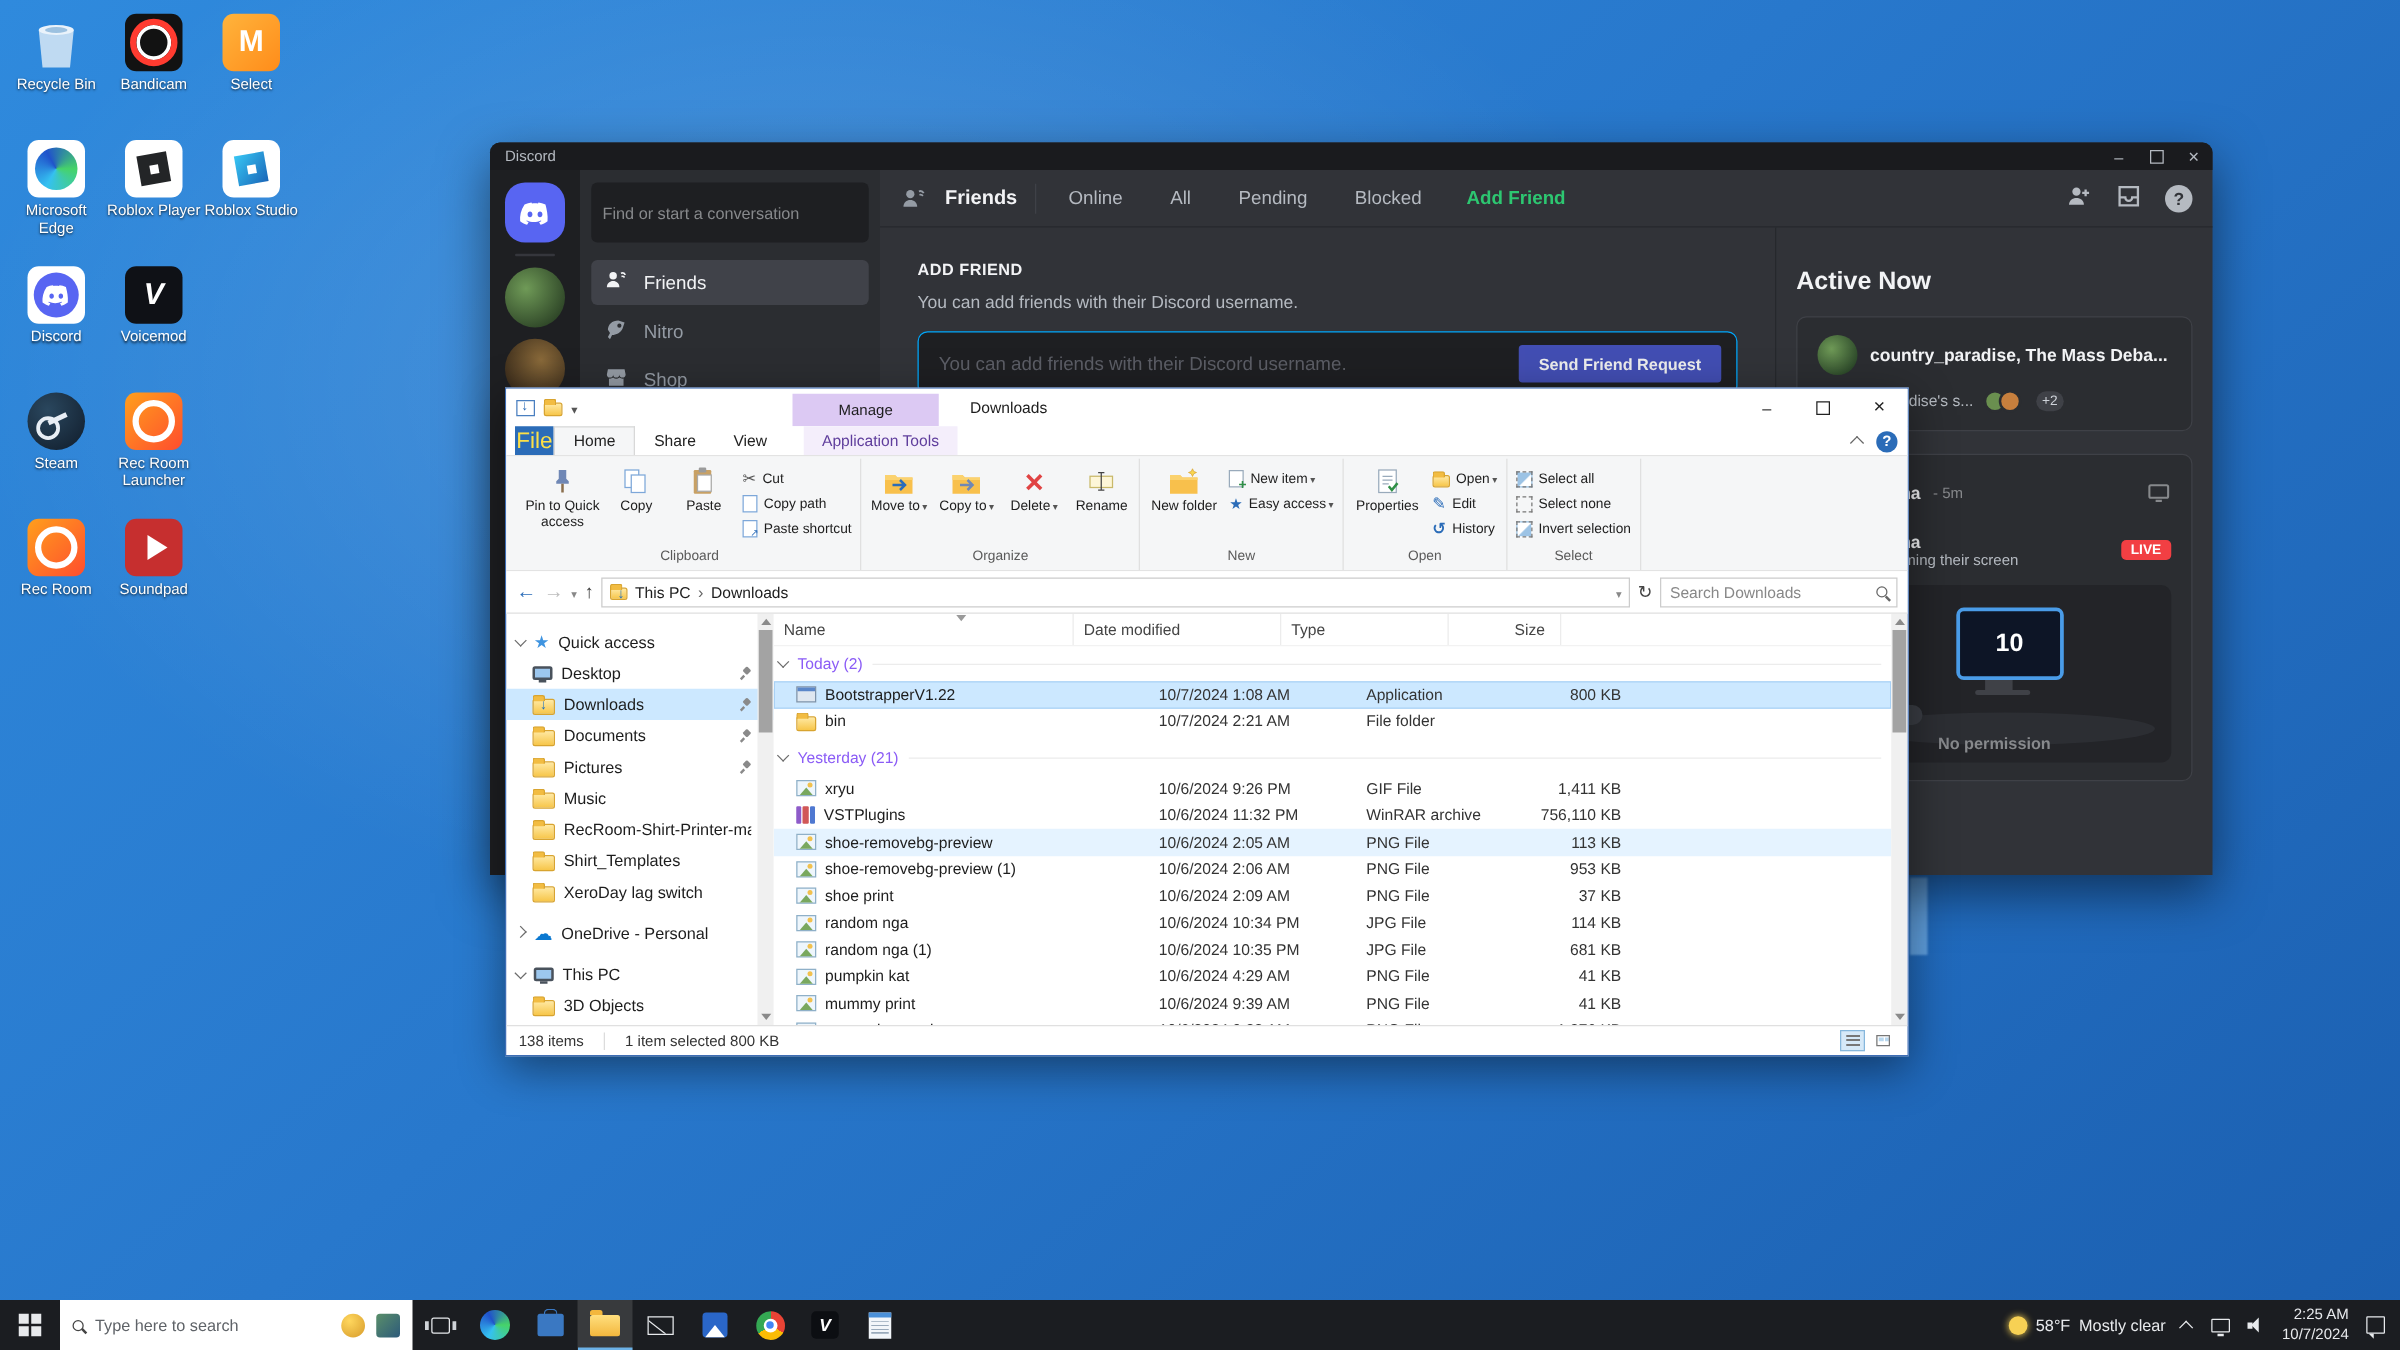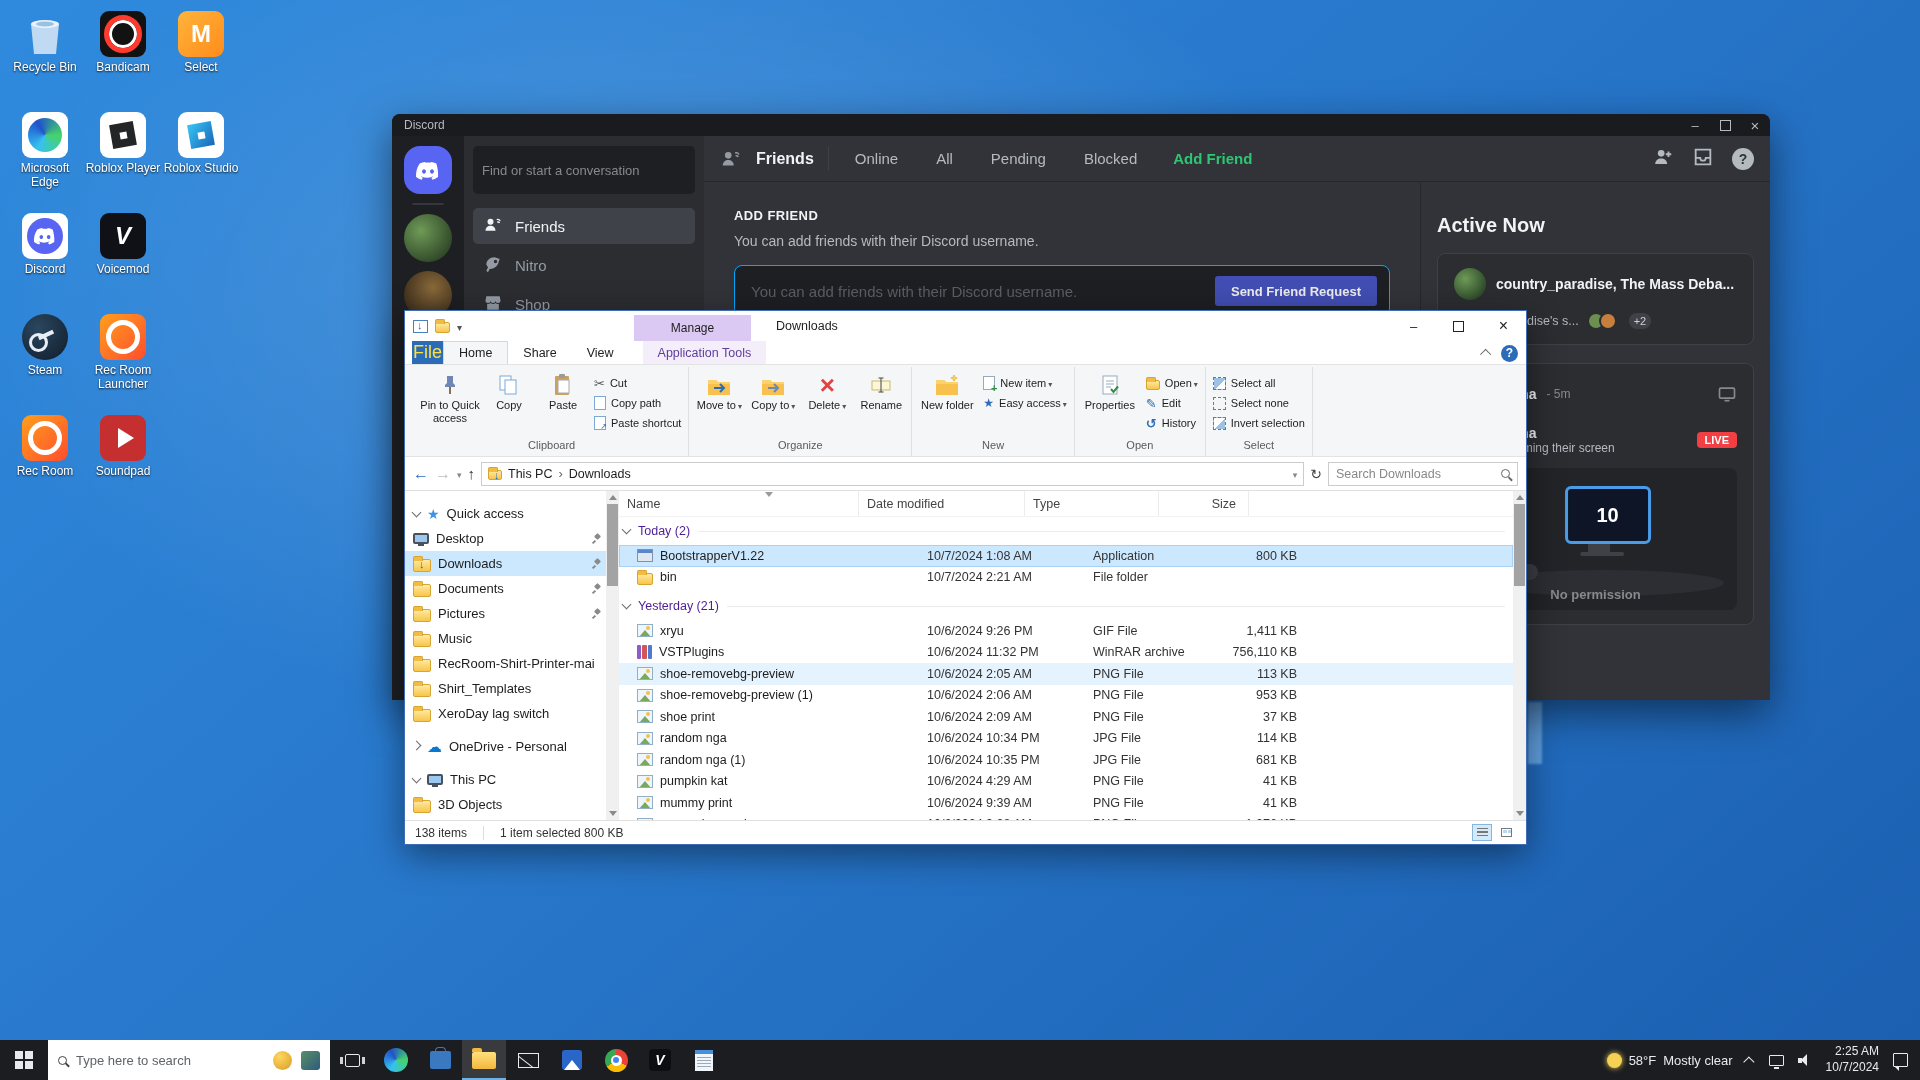--- a/index.html
+++ b/index.html
@@ -192,21 +192,21 @@
   .crumb { font-size:12.5px; color:#1d1d1d; cursor:pointer; }
   .crumb-sep::before { content:"›"; color:#666; }
   .ex-addr-dd { margin-left:auto; }
   .ex-search { width:190px; height:24px; border:1px solid #ccc; display:flex; align-items:center; padding:0 7px; background:#fff; }
   .ex-search input { flex:1; border:none; outline:none; font-size:12.5px; font-family:inherit; color:#333; min-width:0; }
   .ex-search input::placeholder { color:#888; }
   .mag { width:9px; height:9px; border:1.5px solid #666; border-radius:50%; position:relative; flex-shrink:0; }
   .mag::after { content:""; position:absolute; width:5px; height:1.5px; background:#666; transform:rotate(45deg); right:-4px; bottom:-2px; }
   .ex-body { flex:1; display:flex; min-height:0; }
   .ex-nav { width:214px; position:relative; padding-top:10px; overflow:hidden; font-size:13px; }
-  .nav-row { height:25px; display:flex; align-items:center; gap:7px; padding-left:8px; padding-right:18px; cursor:pointer; }
+  .nav-row { height:25px; display:flex; align-items:center; gap:7px; padding-left:21px; padding-right:18px; cursor:pointer; }
   .nav-row.root { padding-left:8px; }
   .nav-row.root.mt { margin-top:8px; }
   .nav-row.sel { background:#cce8ff; }
   .nav-lbl { white-space:nowrap; overflow:hidden; }
   .nav-pin { margin-left:auto; position:relative; width:10px; height:10px; flex-shrink:0; }
   .nav-pin::before { content:""; position:absolute; left:4px; top:0; width:5px; height:5px; background:#8a8a8a; border-radius:1px; transform:rotate(45deg); }
   .nav-pin::after { content:""; position:absolute; left:2px; top:6px; width:2px; height:4px; background:#8a8a8a; transform:rotate(45deg); }
   .chev { width:7px; height:7px; border-right:1.5px solid #6b6b6b; border-bottom:1.5px solid #6b6b6b;
     transform:rotate(45deg); flex-shrink:0; margin-top:-3px; }
   .chev.r { transform:rotate(-45deg); }
@@ -220,21 +220,21 @@
   .icn-pc { width:16px; height:11px; border:2px solid #49525c; border-radius:2px; background:#9cc7ee;
     position:relative; margin-top:-1px; flex-shrink:0; }
   .icn-pc::after { content:""; position:absolute; left:3px; right:3px; bottom:-4px; height:2px; background:#49525c; }
   .ex-files { flex:1; position:relative; overflow:hidden; padding-right:13px; }
   .fhead { height:26px; display:flex; align-items:center; color:#444; font-size:12.5px; position:relative; border-bottom:1px solid #f2f2f2; }
   .fh { height:100%; display:flex; align-items:center; border-right:1px solid #ececec; padding-left:8px; cursor:pointer; }
   .fh.name { width:240px; }
   .fh.date { width:166px; } .fh.type { width:134px; } .fh.size { width:90px; justify-content:flex-end; padding-right:12px; }
   .sortcaret { position:absolute; top:1px; left:146px; border-left:4px solid transparent;
     border-right:4px solid transparent; border-top:5px solid #9a9a9a; }
-  .fgroup { height:28px; display:flex; align-items:center; gap:8px; padding-left:4px; color:#4c1d95; font-size:12.5px; }
+  .fgroup { height:28px; display:flex; align-items:center; gap:8px; padding-left:4px; color:#8b5cf6; font-size:12.5px; }
   .fgroup .line { flex:1; height:1px; background:#ececec; margin-right:8px; }
   .fgroup.mt { margin-top:4px; }
   .frow { height:21.5px; display:flex; align-items:center; font-size:12.5px; color:#1d1d1d; cursor:default; }
   .frow.sel { background:#cce8ff; box-shadow:inset 0 0 0 1px #a9d1f5; }
   .frow.hov { background:#e5f3ff; }
   .fc { height:100%; display:flex; align-items:center; }
   .fc.name { width:300px; padding-left:18px; gap:7px; overflow:hidden; white-space:nowrap; }
   .fc.date { width:166px; padding-left:8px; color:#333; }
   .fc.type { width:134px; padding-left:8px; color:#333; }
   .fc.size { width:90px; justify-content:flex-end; padding-right:12px; color:#333; }

